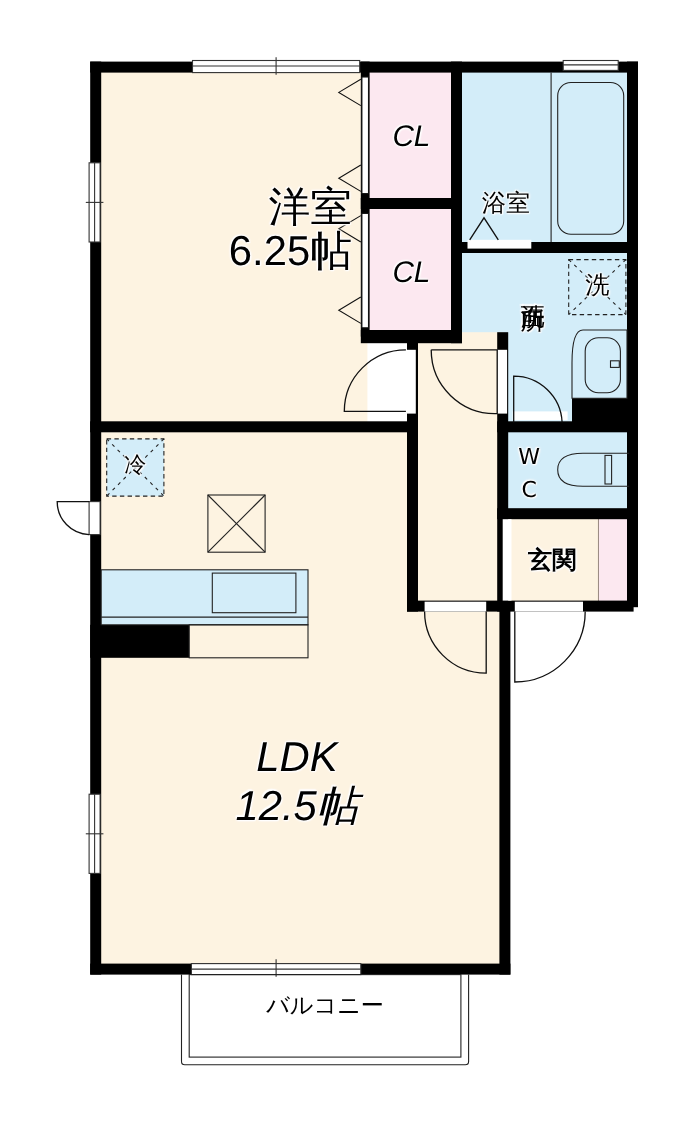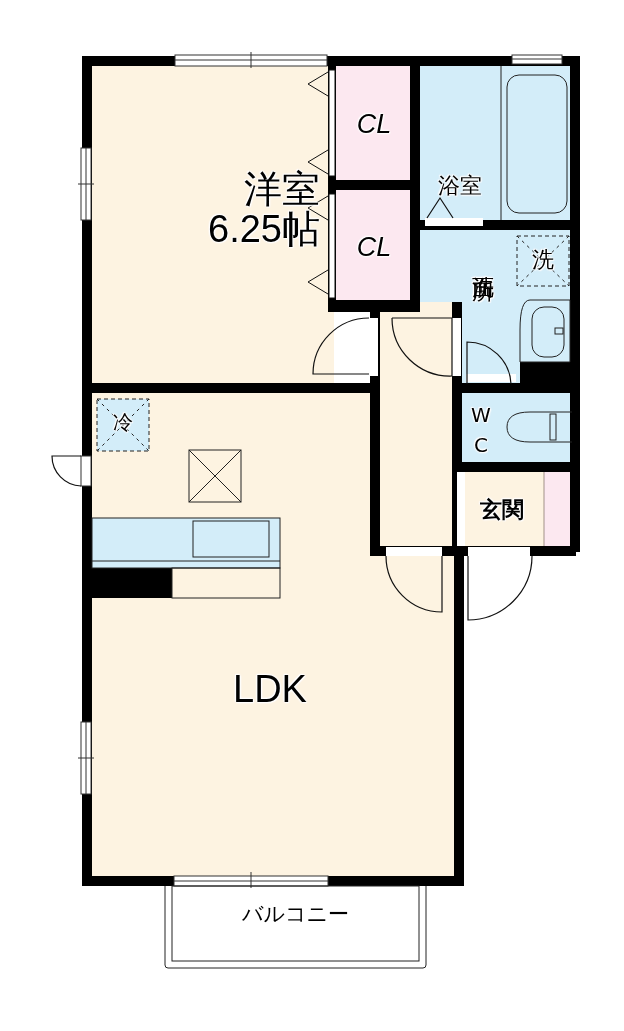--- a/index.html
+++ b/index.html
@@ -130,16 +130,17 @@
 <div class="lbl mid" style="left:334px;top:233px;width:80px;">CL</div>
 <div class="lbl sm" style="left:420px;top:130px;width:80px;margin-top:44px;">浴室</div>
 <div class="lbl sm vert" style="left:472px;top:258px;">洗面所</div>
 <div class="lbl sm" style="left:517px;top:248px;width:52px;">洗</div>
 <div class="lbl sm" style="left:466px;top:400px;width:30px;font-size:20px;line-height:30px;">
   <div>W</div>
   <div>C</div>
 </div>
 <div class="lbl sm" style="left:462px;top:498px;width:80px;font-weight:bold;">玄関</div>
 <div class="lbl sm" style="left:97px;top:412px;width:52px;font-size:20px;">冷</div>
-<div class="lbl big" style="left:150px;top:668px;width:240px;line-height:1.15;">
+<div class="lbl big" style="left:150px;top:668px;width:240px;line-height:1.15;font-style:italic;">
   <div>LDK</div>
+  <div>12.5帖</div>
 </div>
 <div class="lbl sm" style="left:172px;top:903px;width:247px;font-size:21px;">バルコニー</div>
 
 </body></html>

